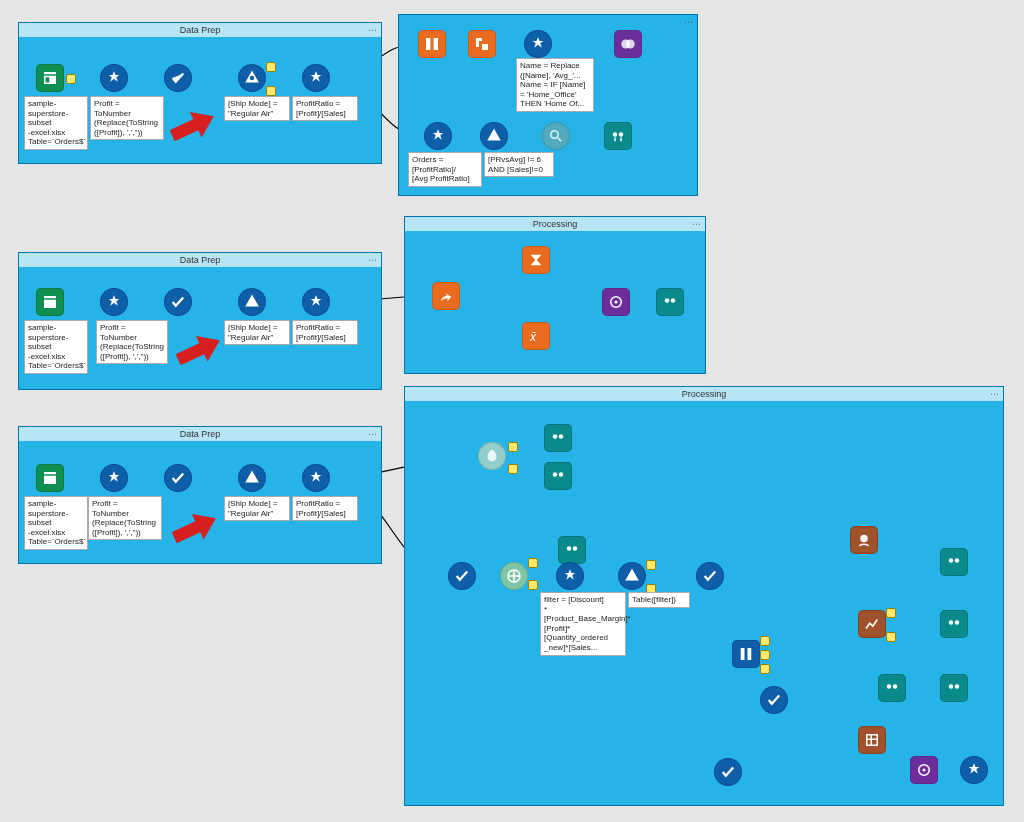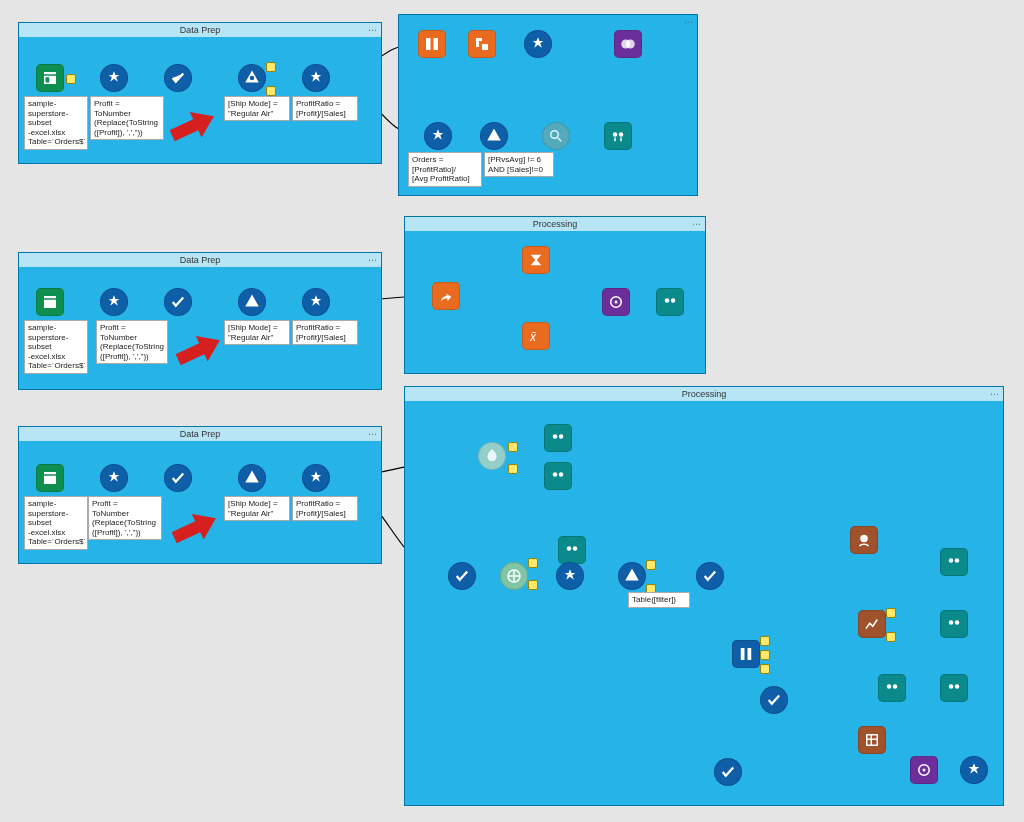--- a/index.html
+++ b/index.html
@@ -143,20 +143,25 @@
 <div class="tool" style="left:468px;top:30px;background:#e96b1f">
       <svg viewBox="0 0 24 24">
         <path fill="#fff" d="M4 4h8v4H8v8H4zM12 12h8v8h-8z"></path>
       </svg>
     </div>
 <div class="tool round" style="left:524px;top:30px;background:#0e5ea8">
       <svg viewBox="0 0 24 24">
         <path fill="#fff" d="M12 3l2 5h5l-4 3 2 6-5-4-5 4 2-6-4-3h5z"></path>
       </svg>
     </div>
+<div class="label" style="left:516px;top:58px;width:78px;white-space:pre-line">Name = Replace
+([Name], 'Avg_'...
+Name = IF [Name]
+= 'Home_Office'
+THEN 'Home Of...</div>
 <div class="tool" style="left:614px;top:30px;background:#6b2e9b">
       <svg viewBox="0 0 24 24">
         <circle cx="9" cy="12" r="6" fill="#fff" opacity=".8"></circle>
         <circle cx="15" cy="12" r="6" fill="#fff" opacity=".8"></circle>
       </svg>
     </div>
 
 <div class="tool round" style="left:424px;top:122px;background:#0e5ea8">
       <svg viewBox="0 0 24 24">
         <path fill="#fff" d="M12 3l2 5h5l-4 3 2 6-5-4-5 4 2-6-4-3h5z"></path>
@@ -350,20 +355,25 @@
       <svg viewBox="0 0 24 24">
         <circle cx="8" cy="10" r="3" fill="#fff"></circle>
         <circle cx="16" cy="10" r="3" fill="#fff"></circle>
       </svg>
     </div>
 <div class="tool round" style="left:556px;top:562px;background:#0e5ea8">
       <svg viewBox="0 0 24 24">
         <path fill="#fff" d="M12 3l2 5h5l-4 3 2 6-5-4-5 4 2-6-4-3h5z"></path>
       </svg>
     </div>
+<div class="label" style="left:540px;top:592px;width:86px;white-space:pre-line">filter = [Discount]
+*
+[Product_Base_Margin]*[Profit]*
+[Quantity_ordered
+_new]*[Sales...</div>
 <div class="tool round" style="left:618px;top:562px;background:#0e5ea8">
       <svg viewBox="0 0 24 24">
         <path fill="#fff" d="M12 2l9 16H3z"></path>
       </svg>
     </div>
 <div class="anchor o" style="left:646px;top:560px"></div>
     <div class="anchor o" style="left:646px;top:584px"></div>
 <div class="label" style="left:628px;top:592px;width:62px">Table([filter])</div>
 <div class="tool round" style="left:696px;top:562px;background:#0e5ea8">
       <svg viewBox="0 0 24 24">

